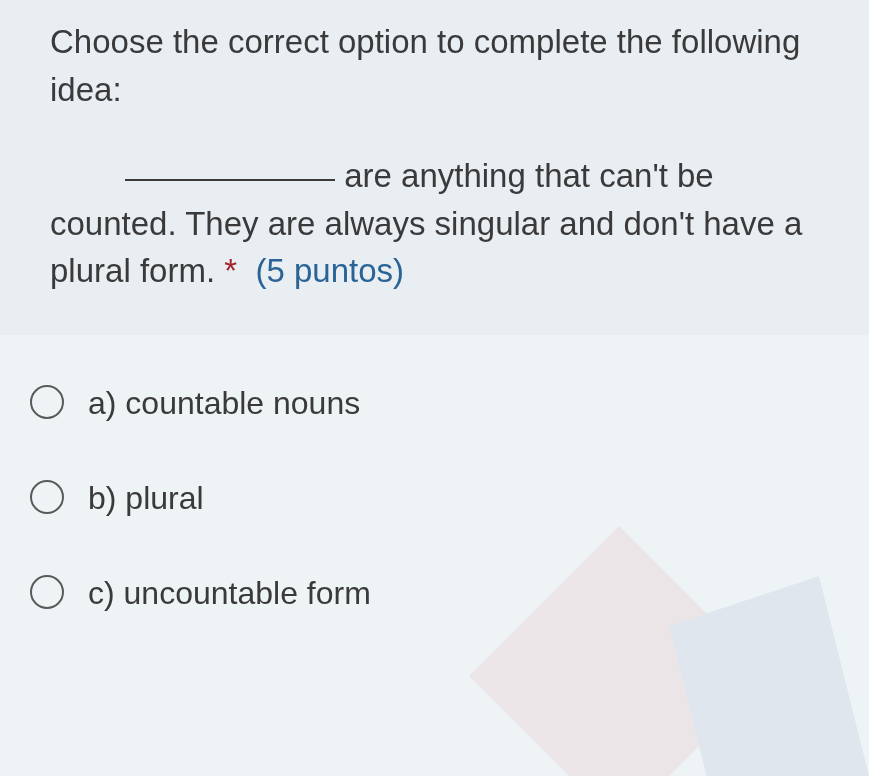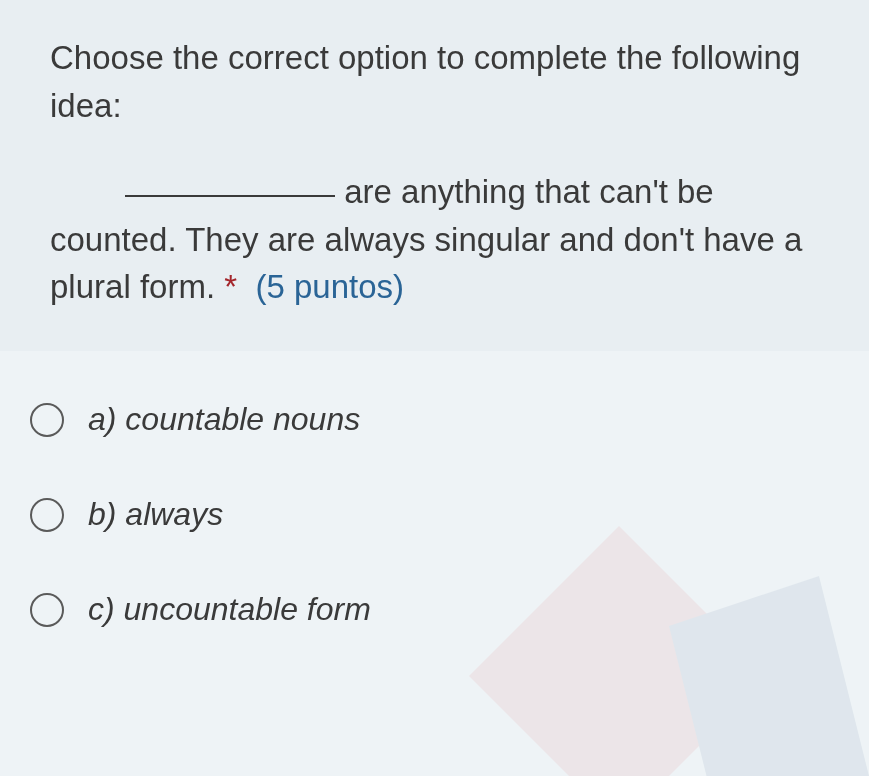--- a/index.html
+++ b/index.html
@@ -24,21 +24,20 @@
     background: #e8eef2;
     padding: 18px 50px 40px 50px;
     position: relative;
     z-index: 1;
   }
   .question-text {
     font-size: 33px;
     color: #3a3a3a;
     line-height: 1.45;
     font-weight: 400;
-    margin-top: 16px;
   }
   .blank-line {
     display: inline-block;
     border-bottom: 2px solid #3a3a3a;
     width: 210px;
     margin-left: 75px;
     vertical-align: baseline;
     position: relative;
     top: -6px;
   }
@@ -51,24 +50,22 @@
     font-size: 33px;
   }
   .spacer { height: 38px; }
   .options {
     padding: 50px 50px 0 30px;
     position: relative;
     z-index: 1;
   }
   .option-row {
     display: flex;
-    align-items: center;
     margin-bottom: 58px;
     cursor: pointer;
-    font-style: italic;
   }
   .radio {
     width: 34px;
     height: 34px;
     border: 2px solid #5a5a5a;
     border-radius: 50%;
     flex-shrink: 0;
     margin-right: 24px;
     background: transparent;
   }
@@ -96,19 +93,19 @@
   </div>
 </div>
 
 <div class="options">
   <div class="option-row">
     <div class="radio"></div>
     <div class="option-label">a) countable nouns</div>
   </div>
   <div class="option-row">
     <div class="radio"></div>
-    <div class="option-label">b) always</div>
+    <div class="option-label">b) plural</div>
   </div>
   <div class="option-row">
     <div class="radio"></div>
     <div class="option-label">c) uncountable form</div>
   </div>
 </div>
 
 </body></html>

